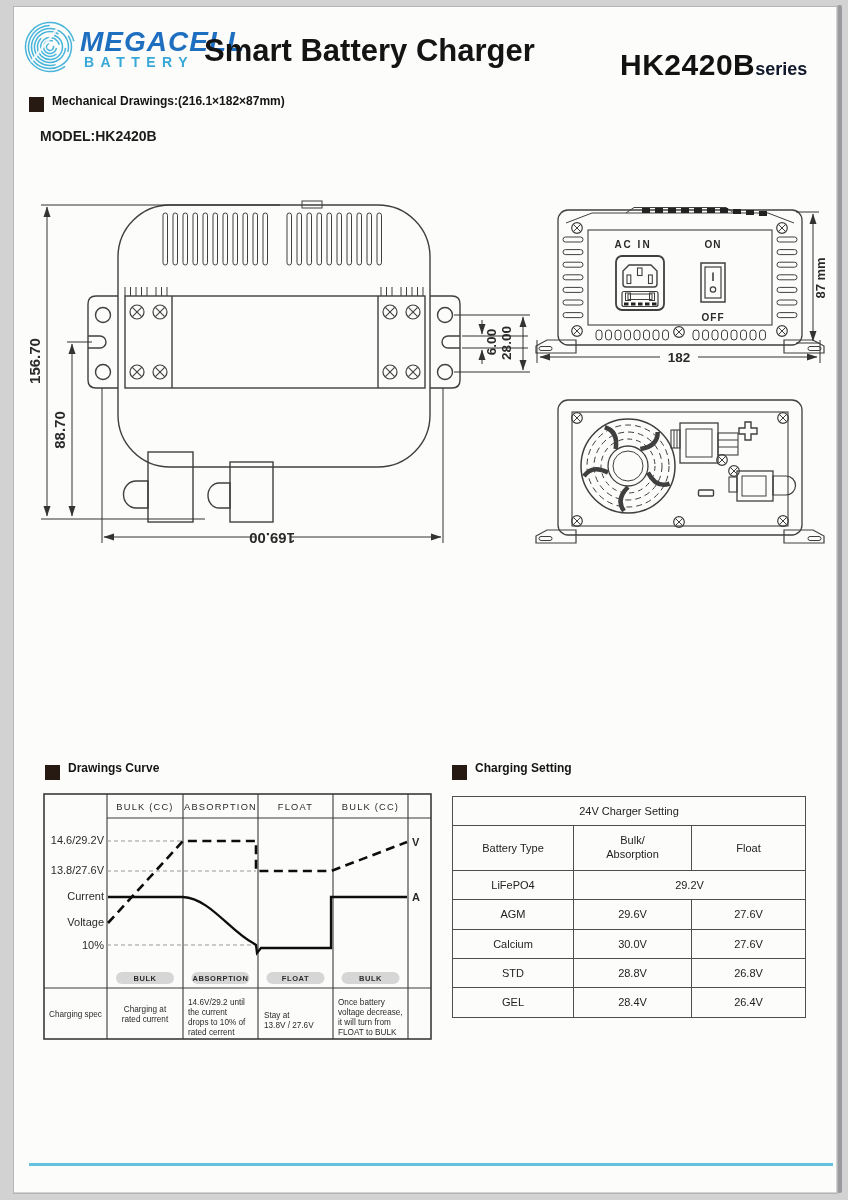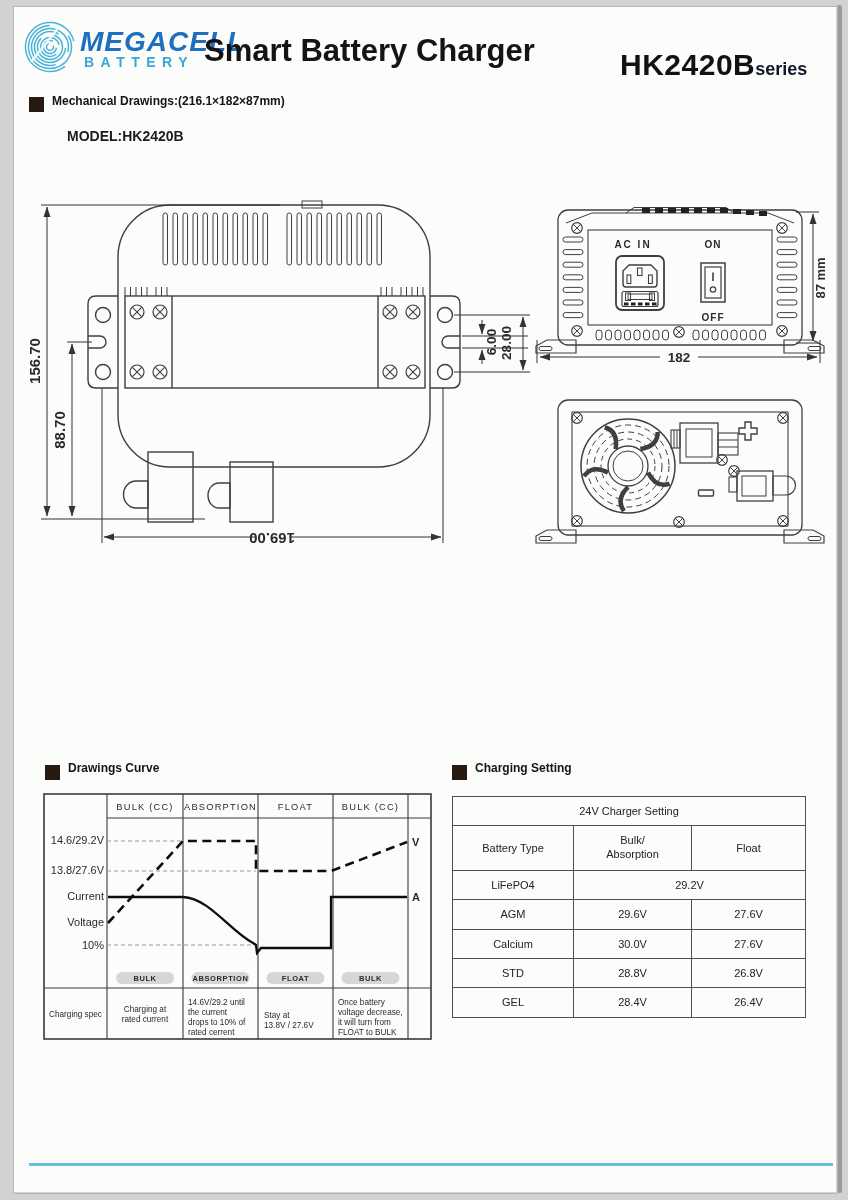--- a/index.html
+++ b/index.html
@@ -52,21 +52,21 @@
 <div class="abs brand-word" style="left:68px;top:26px">MEGACELL</div>
 <div class="abs brand-sub" style="left:84px;top:54px">BATTERY</div>
 <div class="abs doc-title" style="left:204px;top:33px">Smart Battery Charger</div>
 <div class="abs model-wrap" style="left:620px;top:31px">
   <span class="model-big">HK2420B</span>
     <span class="model-small">series</span>
 </div>
 
 <div class="abs sec-square" style="left:29px;top:97px"></div>
 <div class="abs sec-title" style="left:52px;top:94px">Mechanical Drawings:(216.1×182×87mm)</div>
-<div class="abs model-label" style="left:67px;top:128px">MODEL:HK2420B</div>
+<div class="abs model-label" style="left:40px;top:128px">MODEL:HK2420B</div>
 
 <svg class="abs" style="left:30px;top:190px" width="800" height="370" viewBox="0 0 800 370">
   <defs>
     <marker id="arr" orient="auto" markerWidth="11" markerHeight="9" refX="10" refY="4.5">
       <path d="M0,1 L10.5,4.5 L0,8 z" fill="#333"></path>
     </marker>
     <g id="scr">
       <circle r="7" fill="none" stroke="#3f3f3f" stroke-width="1.2"></circle>
       <line x1="-4.6" y1="-4.6" x2="4.6" y2="4.6" stroke="#3f3f3f" stroke-width="1.1"></line>
       <line x1="-4.6" y1="4.6" x2="4.6" y2="-4.6" stroke="#3f3f3f" stroke-width="1.1"></line>

